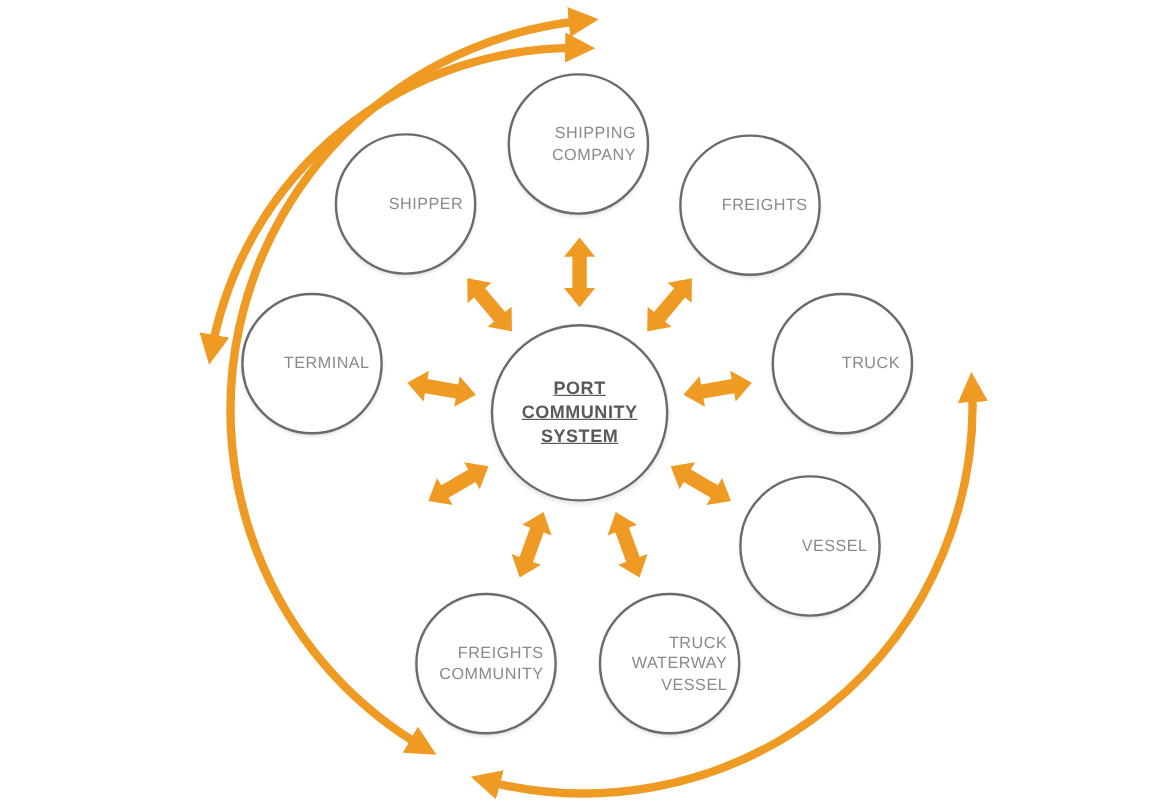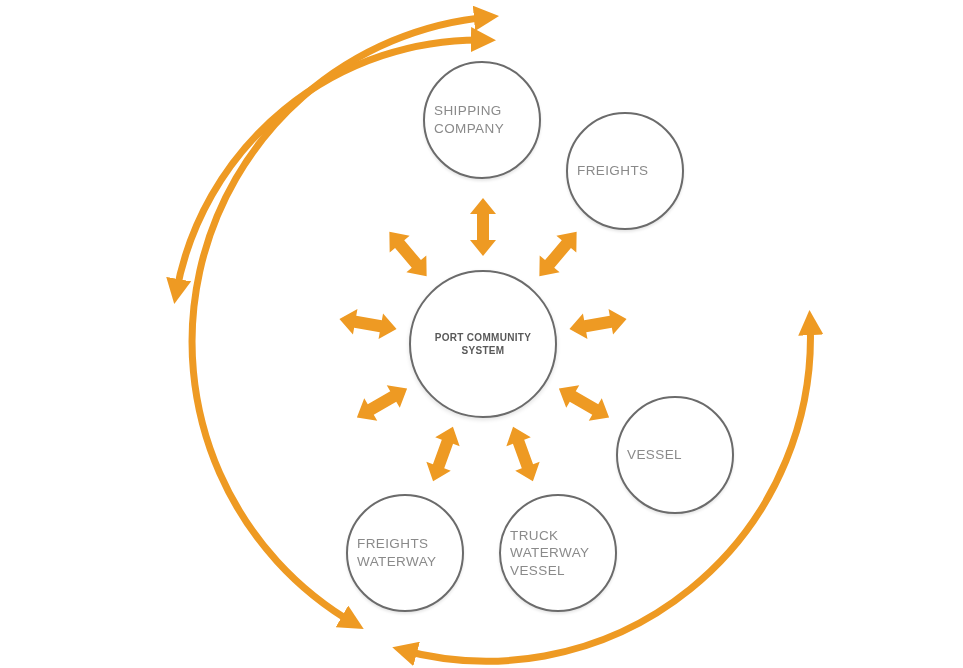--- a/index.html
+++ b/index.html
@@ -31,21 +31,21 @@
   .node {
     position: absolute;
     width: 118px; height: 118px;
     border: 2px solid var(--circle-border-gray);
     border-radius: 50%;
     background: #ffffff;
     box-sizing: border-box;
     display: flex;
     align-items: center;
     justify-content: center;
-    text-align: left;
+    text-align: right;
     box-shadow: 0 2px 3px rgba(0,0,0,0.10);
   }
   .node .label {
     display: block;
     width: 96px;
     font-size: 13.5px;
     line-height: 1.3;
     letter-spacing: 0.03em;
     color: var(--node-text-gray);
   }
@@ -59,25 +59,26 @@
     box-sizing: border-box;
     display: flex;
     align-items: center;
     justify-content: center;
     text-align: center;
     box-shadow: 0 2px 4px rgba(0,0,0,0.12);
   }
   .hub .label {
     display: block;
     width: 110px;
-    font-size: 10px;
+    font-size: 15px;
     font-weight: bold;
     line-height: 1.35;
     letter-spacing: 0.03em;
     color: var(--hub-text-gray);
+    text-decoration: underline;
   }
 </style>
 </head>
 <body>
 
 <div class="canvas">
 
   <svg class="arrow-layer" width="963" height="668" viewBox="0 0 963 668" xmlns="http://www.w3.org/2000/svg">
     <defs>
       <marker id="head-end" viewBox="0 0 10 10" refX="6" refY="5" markerWidth="3.6" markerHeight="3.6" orient="auto">
@@ -107,23 +108,32 @@
   <div class="hub">
     <span class="label">PORT COMMUNITY SYSTEM</span>
   </div>
 
   <div class="node" style="left:423px; top:61px;">
     <span class="label">SHIPPING COMPANY</span>
   </div>
   <div class="node" style="left:566px; top:112px;">
     <span class="label">FREIGHTS</span>
   </div>
+  <div class="node" style="left:643px; top:244px;">
+    <span class="label">TRUCK</span>
+  </div>
   <div class="node" style="left:616px; top:396px;">
     <span class="label">VESSEL</span>
   </div>
   <div class="node" style="left:499px; top:494px;">
     <span class="label">TRUCK WATERWAY VESSEL</span>
   </div>
   <div class="node" style="left:346px; top:494px;">
-    <span class="label">FREIGHTS WATERWAY</span>
+    <span class="label">FREIGHTS COMMUNITY</span>
+  </div>
+  <div class="node" style="left:201px; top:244px;">
+    <span class="label">TERMINAL</span>
+  </div>
+  <div class="node" style="left:279px; top:111px;">
+    <span class="label">SHIPPER</span>
   </div>
 
 </div>
 
 </body></html>

